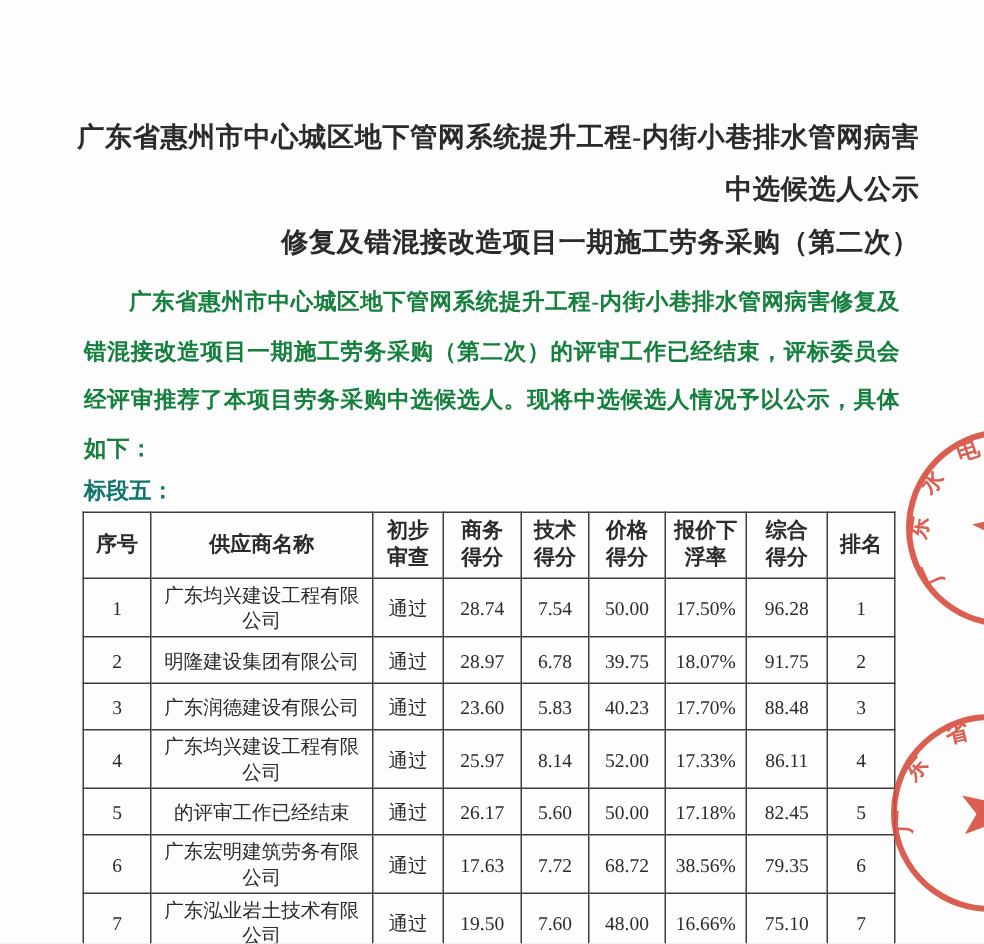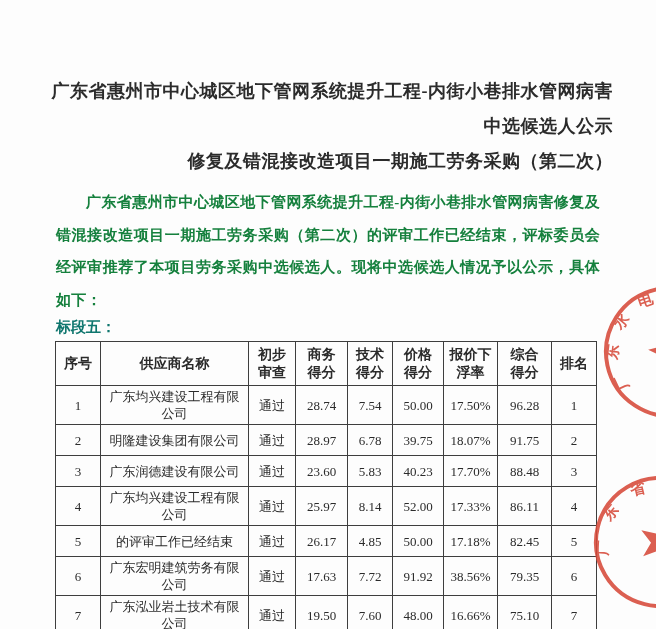--- a/index.html
+++ b/index.html
@@ -167,33 +167,33 @@
           <td>52.00</td>
           <td>17.33%</td>
           <td>86.11</td>
           <td>4</td>
         </tr>
         <tr>
           <td>5</td>
           <td class="supplier-cell">的评审工作已经结束</td>
           <td>通过</td>
           <td>26.17</td>
-          <td>4.85</td>
+          <td>5.60</td>
           <td>50.00</td>
           <td>17.18%</td>
           <td>82.45</td>
           <td>5</td>
         </tr>
         <tr>
           <td>6</td>
           <td class="supplier-cell">广东宏明建筑劳务有限公司</td>
           <td>通过</td>
           <td>17.63</td>
           <td>7.72</td>
-          <td>91.92</td>
+          <td>68.72</td>
           <td>38.56%</td>
           <td>79.35</td>
           <td>6</td>
         </tr>
         <tr>
           <td>7</td>
           <td class="supplier-cell">广东泓业岩土技术有限公司</td>
           <td>通过</td>
           <td>19.50</td>
           <td>7.60</td>

